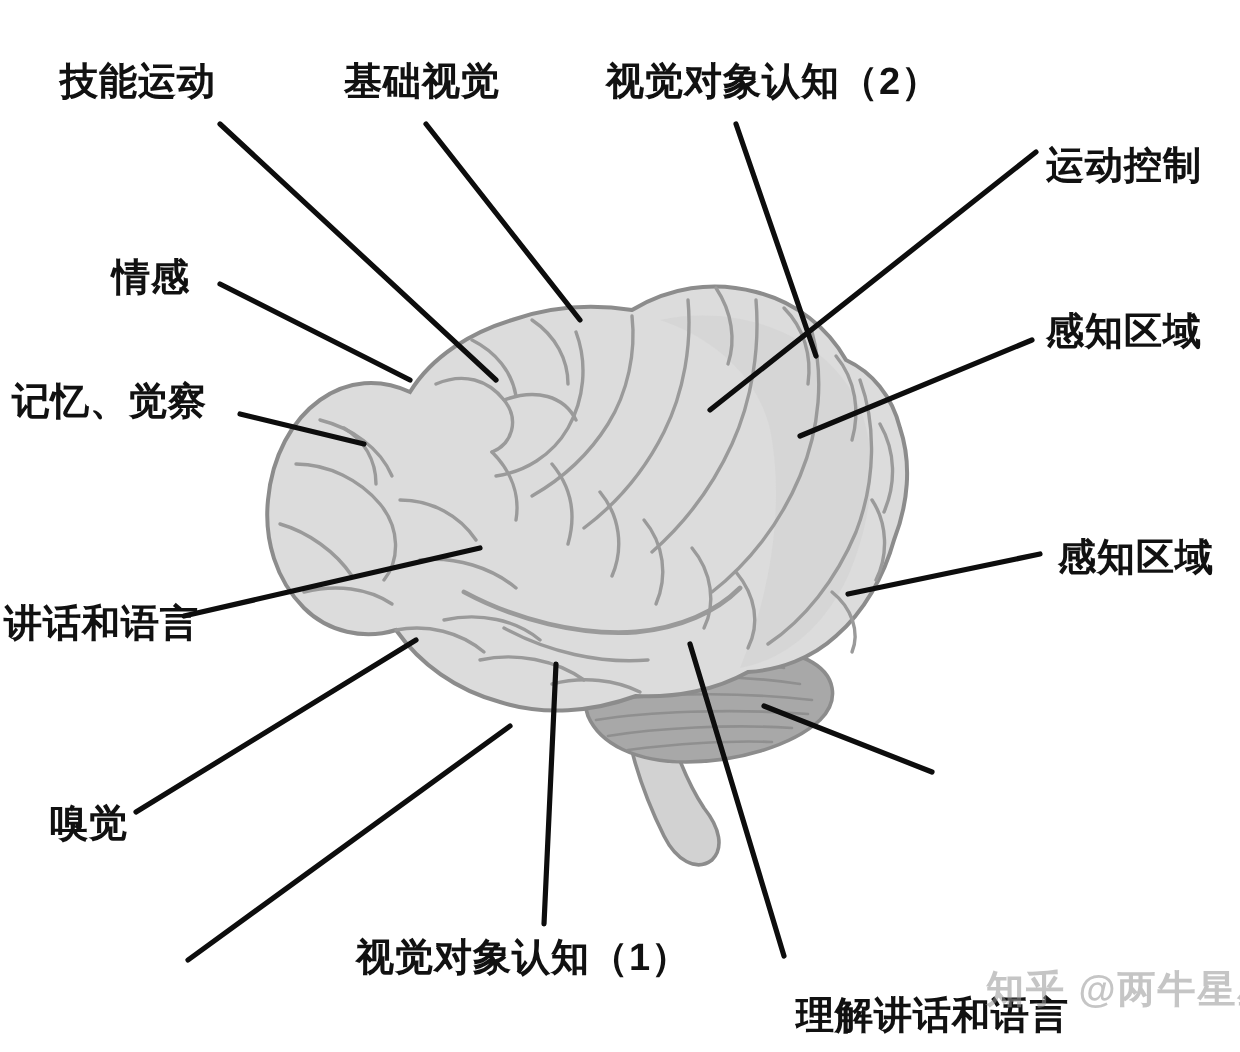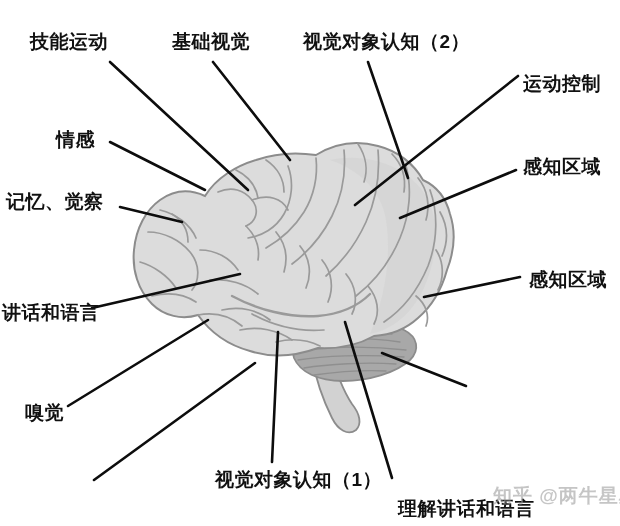--- a/index.html
+++ b/index.html
@@ -175,19 +175,19 @@
 
   <div class="label" style="left:529px; top:270px;">感知区域</div>
 
   <div class="label" style="left:2px; top:303px;">讲话和语言</div>
 
   <div class="label" style="left:25px; top:403px;">嗅觉</div>
 
 
   <div class="label" style="left:52px; top:499px;margin-top:36px;">听觉</div>
 
-  <div class="label" style="left:178px; top:470px;margin-left:37px;">视觉对象认知（1）</div>
+  <div class="label" style="left:178px; top:470px;">视觉对象认知（1）</div>
 
   <div class="label" style="left:398px; top:486px;margin-top:13px;">理解讲话和语言</div>
 
   <div class="watermark" style="left:452px; top:486px;">知乎 @两牛星星</div>
 
 </div>
 
 </body></html>

